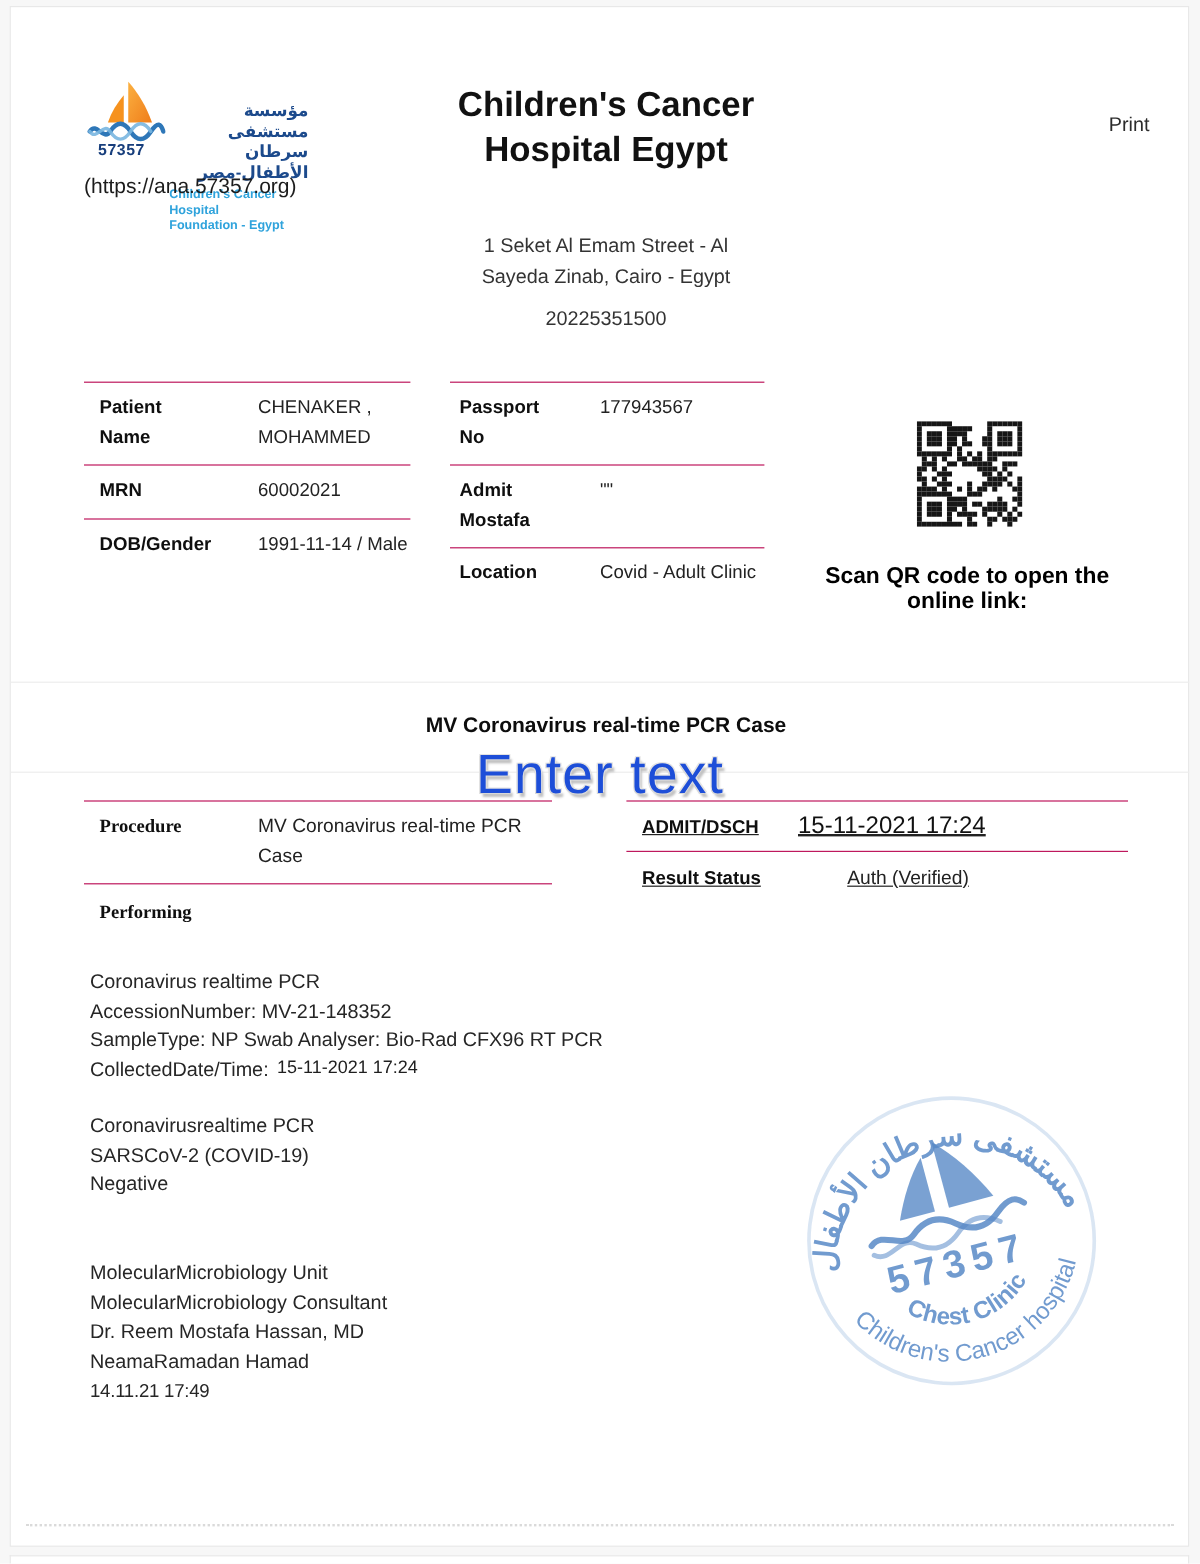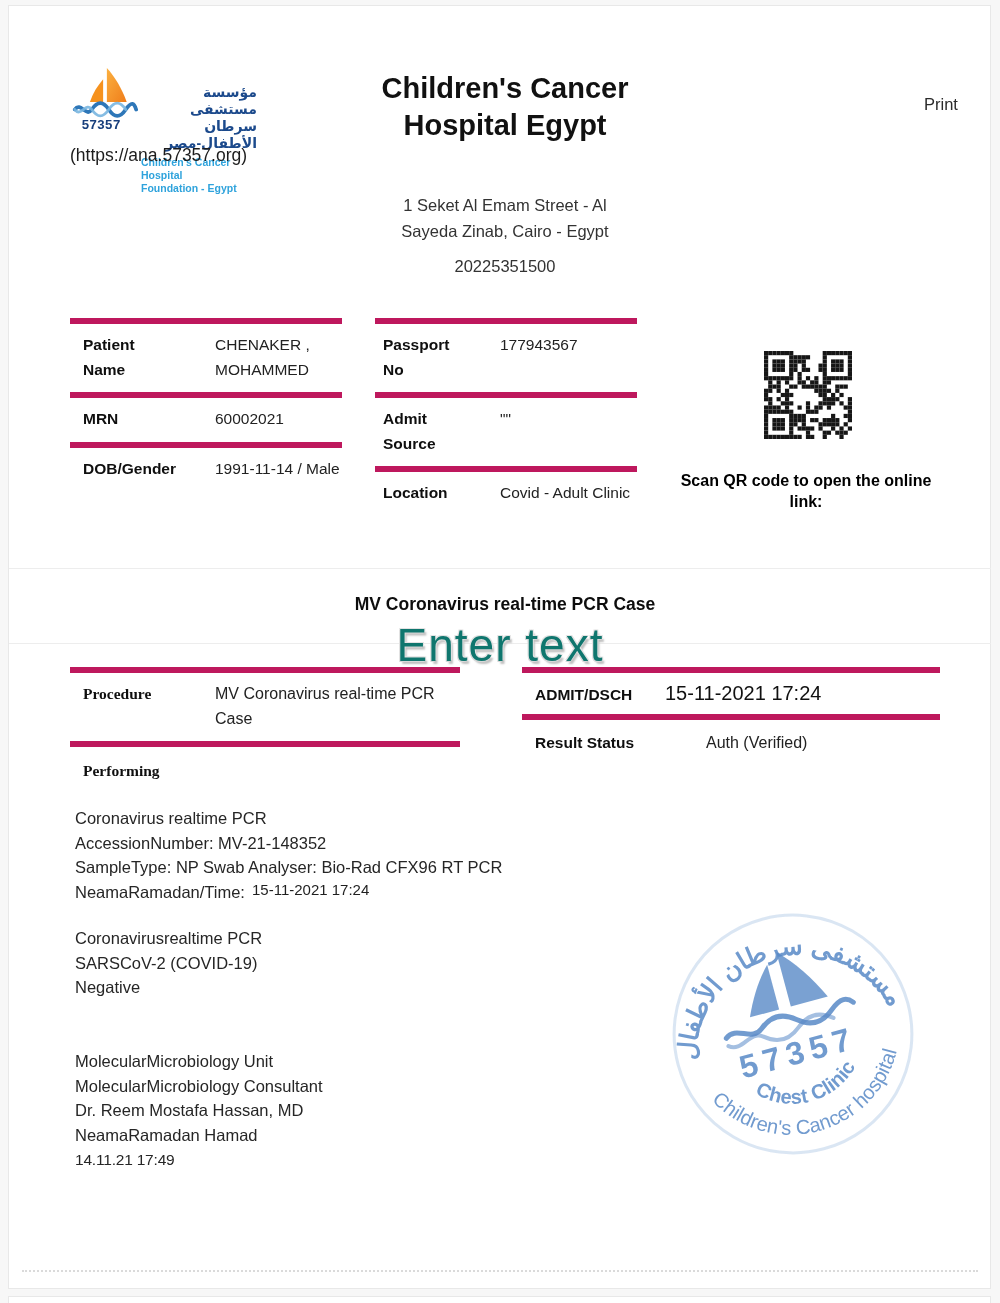--- a/index.html
+++ b/index.html
@@ -17,46 +17,46 @@
   .logo-svg{left:72px;top:64px;}
   .logo-text{left:141px;top:84px;width:116px;}
   .logo-ar{font-size:14px;font-weight:bold;color:#1c4a8c;text-align:right;line-height:17px;direction:rtl;}
   .logo-en{font-size:10.5px;font-weight:bold;color:#2fa3dc;line-height:13px;text-align:left;}
   .logo-en.first{margin-top:4px;}
   .website{left:70px;top:145px;font-size:17.5px;color:#1c1c1c;}
   .doc-title{left:380px;top:70px;width:250px;text-align:center;font-size:29px;font-weight:bold;line-height:36.5px;color:#111;}
   .address{left:388px;top:192px;width:234px;text-align:center;font-size:16.5px;line-height:26px;color:#333;}
   .phone{left:380px;top:257px;width:250px;text-align:center;font-size:16.5px;color:#333;}
   .print-btn{left:880px;top:95px;font-size:16.5px;color:#2b2b2b;cursor:pointer;margin-left:44px;}
-  .row{display:flex;border-top:6px solid #be185d;padding:9px 0 10px 13px;}
+  .row{display:flex;border-top:1px solid #be185d;padding:9px 0 10px 13px;}
   .lbl{font-weight:bold;font-size:15.5px;line-height:24.5px;color:#0f0f0f;flex:none;}
   .val{font-size:15.5px;line-height:24.5px;color:#222;flex:1;}
   .tbl-left{left:70px;top:318px;width:272px;}
   .tbl-left .lbl{width:90px;padding-right:42px;}
   .tbl-right{left:375px;top:318px;width:262px;}
   .tbl-right .row{padding-left:8px;}
   .tbl-right .lbl{width:80px;padding-right:37px;}
 
   
   .qr-svg{left:764px;top:351px;}
-  .qr-caption{left:664px;top:470px;width:284px;text-align:center;font-weight:bold;font-size:16px;line-height:21px;color:#000;}
+  .qr-caption{left:664px;top:470px;width:284px;text-align:center;font-weight:bold;font-size:19px;line-height:21px;color:#000;}
 
   
   .hr{left:9px;width:982px;height:1px;background:#ededed;}
   .hr1{top:568px;} .hr2{top:643px;z-index:1;}
   .sec-title{left:305px;top:594px;width:400px;text-align:center;font-weight:bold;font-size:17.5px;color:#0d0d0d;}
-  .watermark{left:0;top:618px;width:1000px;text-align:center;font-size:46px;color:#0f766e;z-index:2;letter-spacing:1px;
+  .watermark{left:0;top:618px;width:1000px;text-align:center;font-size:46px;color:#1d4ed8;z-index:2;letter-spacing:1px;
     text-shadow:-1px -1px 0 #e3e3e3,1px -1px 0 #e3e3e3,-1px 1px 0 #d8d8d8,2px 3px 2px #bfbfbf;}
 
   
   .proc-left{left:70px;top:667px;width:390px;}
   .proc-left .lbl{width:90px;padding-right:42px;font-family:Liberation Serif, serif;}
   .proc-left .val{font-size:16px;}
   .proc-left .row.perf{padding-top:12px;}
-  .proc-right{left:522px;top:667px;width:418px;}
+  .proc-right{left:522px;top:667px;width:418px;text-decoration:underline;}
   .proc-right .row1{padding:7px 0 6px 13px;}
   .proc-right .row2{padding:11px 0 10px 13px;}
   .proc-right .lbl{width:130px;}
   .fill-lg{font-size:20px;color:#111;line-height:26px;}
   .status-val{font-size:16px;margin-left:41px;}
 
   
   .textblock{font-size:16.5px;line-height:24.7px;color:#262626;}
   .blk1{left:75px;top:806px;}
   .blk2{left:75px;top:926px;}
@@ -113,21 +113,21 @@
     <div class="lbl">DOB/Gender</div>
     <div class="val">1991-11-14 / Male</div>
   </div>
 </div>
 <div class="abs tbl-right">
   <div class="row">
     <div class="lbl">Passport No</div>
     <div class="val">177943567</div>
   </div>
   <div class="row">
-    <div class="lbl">Admit Source</div>
+    <div class="lbl">Admit Mostafa</div>
     <div class="val">""</div>
   </div>
   <div class="row">
     <div class="lbl">Location</div>
     <div class="val">Covid - Adult Clinic</div>
   </div>
 </div>
 
 <svg id="qr-svg" class="abs qr-svg" width="88" height="88" viewBox="0 0 84 84" fill="#161616">
     <rect x="0" y="0" width="4" height="4"></rect>
@@ -393,21 +393,21 @@
     <div class="lbl">Result Status</div>
     <div class="val status-val">Auth (Verified)</div>
   </div>
 </div>
 
 <div class="abs textblock blk1">
   <div>Coronavirus realtime PCR</div>
   <div>AccessionNumber: MV-21-148352</div>
   <div>SampleType: NP Swab Analyser: Bio-Rad CFX96 RT PCR</div>
   <div>
-    <span>NeamaRamadan/Time:</span><span class="fill-sm">15-11-2021 17:24</span>
+    <span>CollectedDate/Time:</span><span class="fill-sm">15-11-2021 17:24</span>
   </div>
 </div>
 <div class="abs textblock blk2">
   <div>Coronavirusrealtime PCR</div>
   <div>SARSCoV-2 (COVID-19)</div>
   <div>Negative</div>
 </div>
 <div class="abs textblock blk3">
   <div>MolecularMicrobiology Unit</div>
   <div>MolecularMicrobiology Consultant</div>

